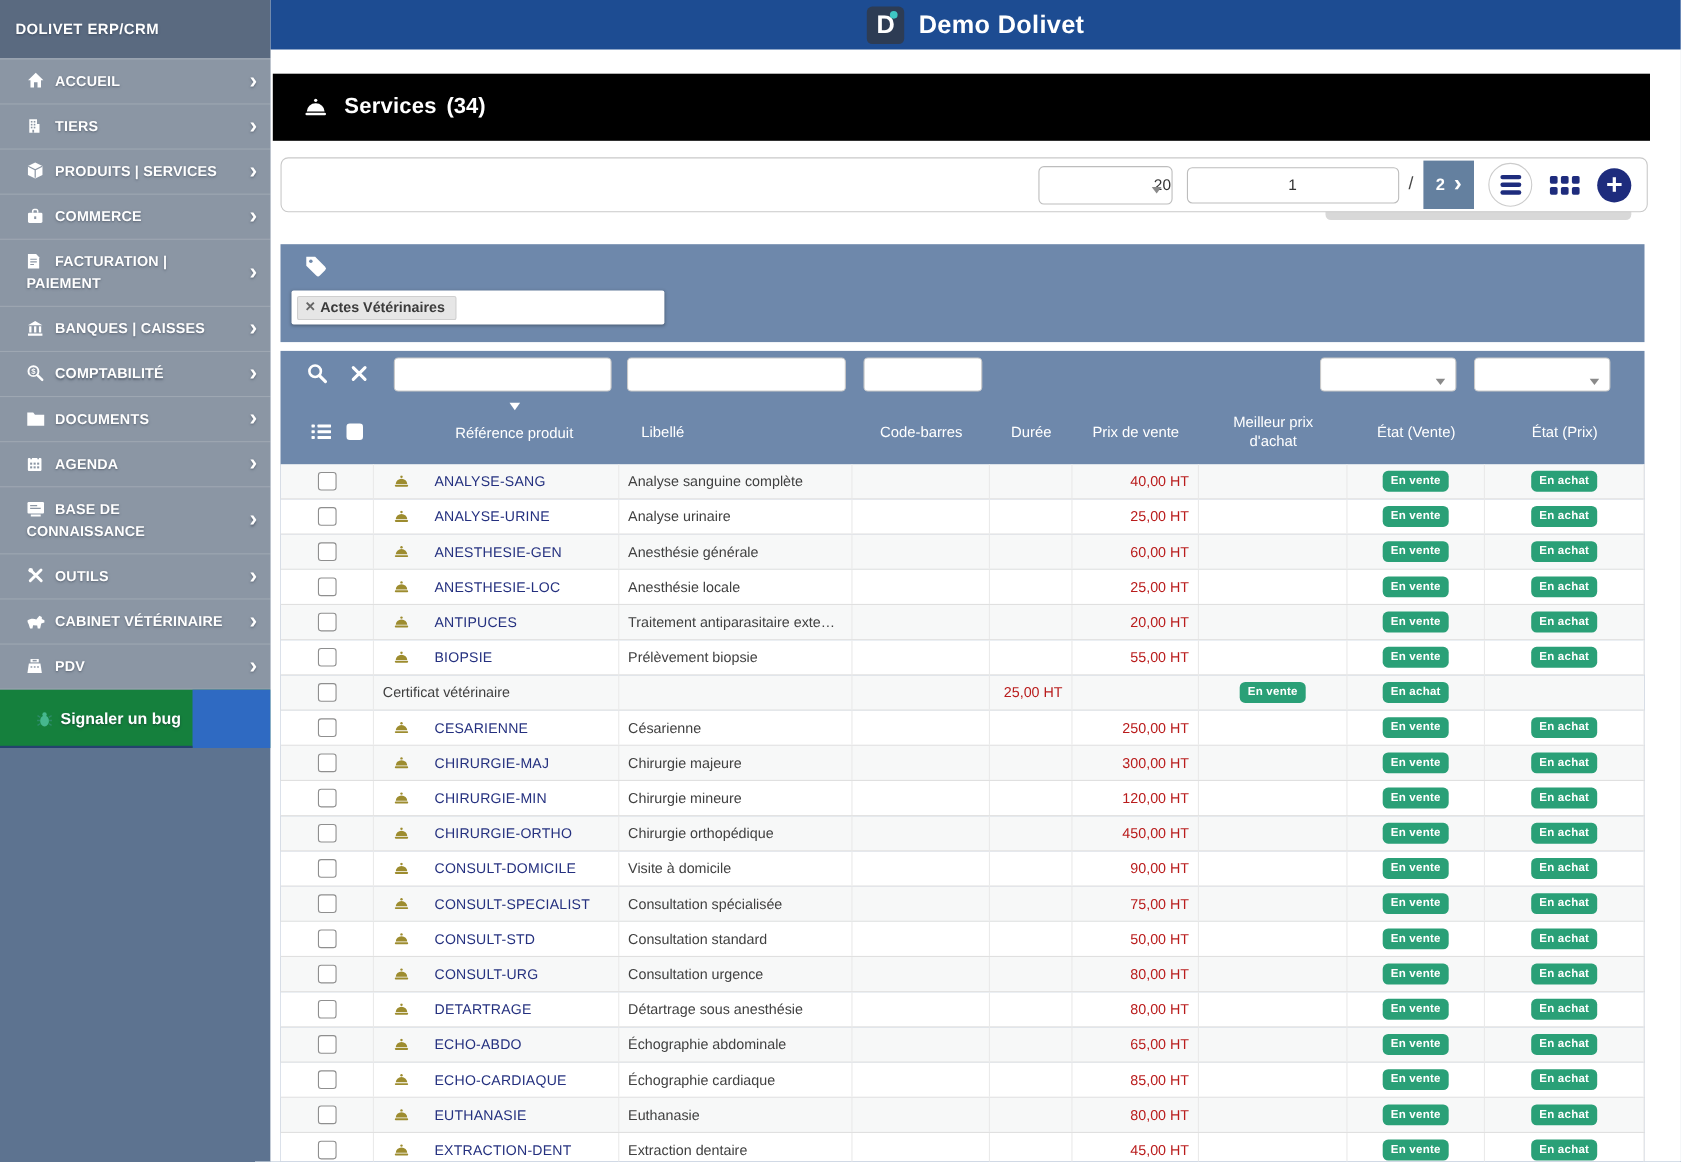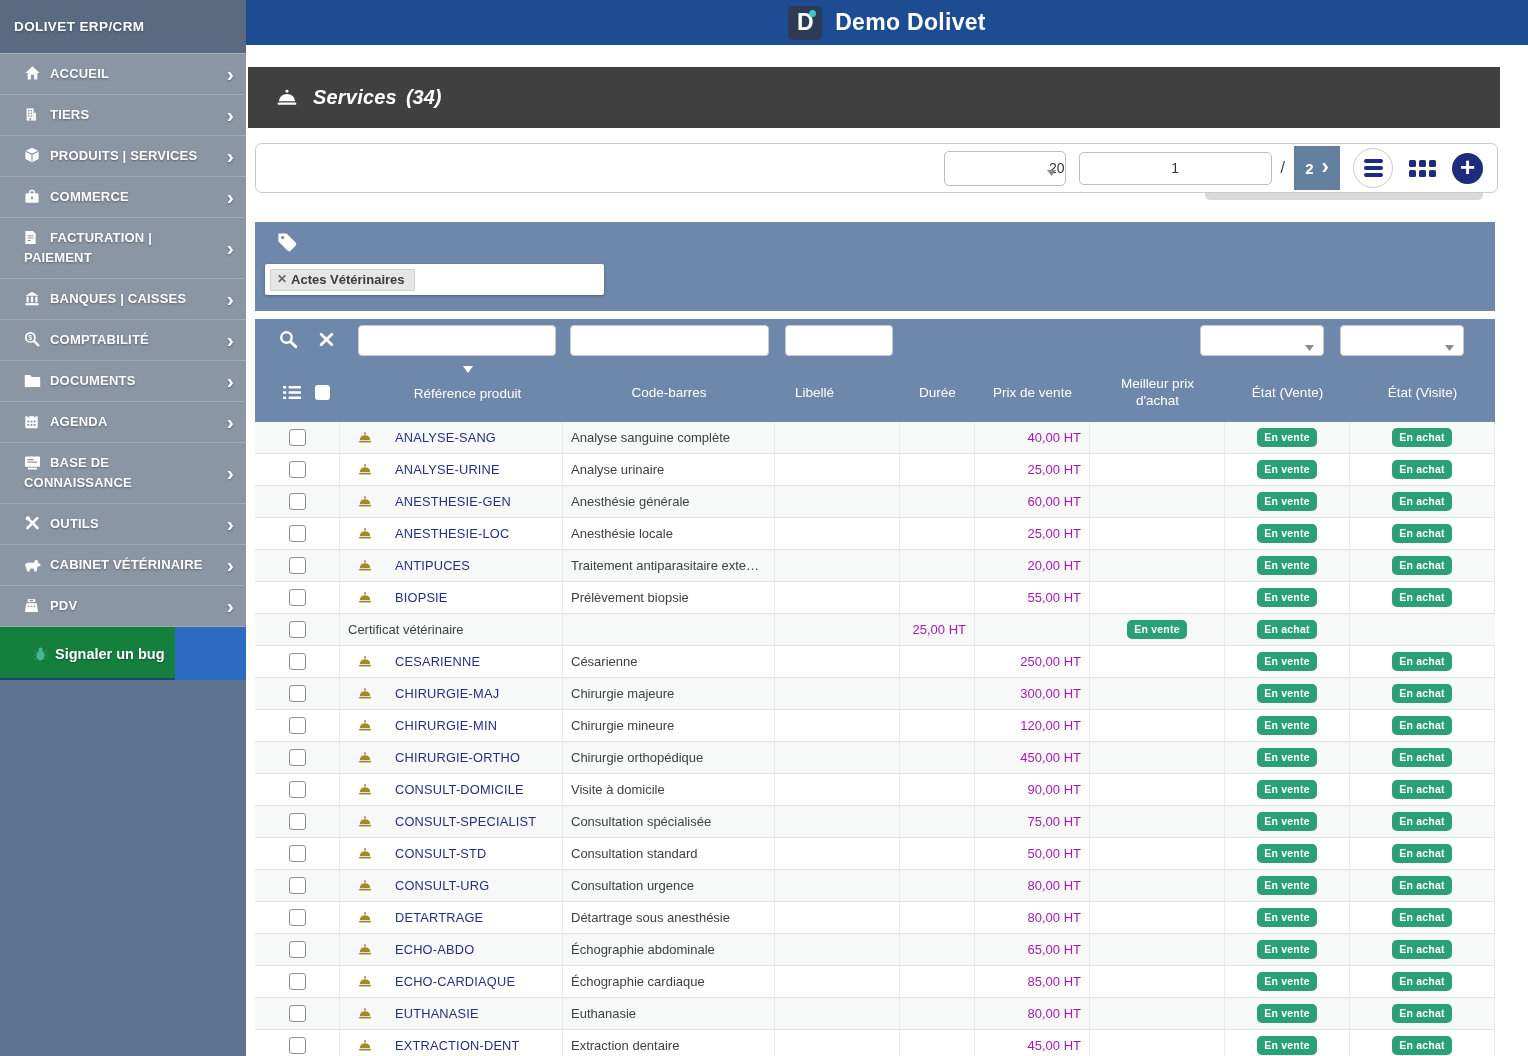--- a/index.html
+++ b/index.html
@@ -23,22 +23,22 @@
   .sb-bug .micon{display:inline-block;width:18px;margin-right:5px;}
   .sb-bug .blue-block{position:absolute;right:0;top:0;width:71px;height:100%;background:#2f6ac2;}
   .sb-bug .underline{position:absolute;left:0;bottom:0;width:175px;height:2px;background:#24426e;}
   
   .main{position:absolute;left:246px;top:0;width:1282px;height:1056px;background:#fff;}
   .navbar{height:45px;background:#1d4c92;display:flex;align-items:center;justify-content:center;gap:13px;}
   .logo{width:34px;height:34px;background:#2d3c54;border-radius:5px;position:relative;
         display:flex;align-items:center;justify-content:center;color:#fff;font-weight:bold;font-size:23px;}
   .logo .dot{position:absolute;top:4px;right:6px;width:7px;height:7px;border-radius:50%;background:#3ec6c4;}
   .nav-title{color:#fff;font-weight:bold;font-size:23px;letter-spacing:.3px;}
-  .titlebar{position:absolute;left:2px;top:67px;width:1252px;height:61px;background:#404040;
-            display:flex;align-items:center;padding-left:28px;box-sizing:border-box;font-style:italic;}
+  .titlebar{position:absolute;left:2px;top:67px;width:1252px;height:61px;background:#000000;
+            display:flex;align-items:center;padding-left:28px;box-sizing:border-box;}
   .titlebar .ptitle{color:#fff;font-size:20px;font-weight:bold;margin-left:15px;letter-spacing:.2px;}
   .titlebar .pcount{color:#fff;font-size:20px;font-weight:bold;margin-left:9px;}
   
   .toolbar{position:absolute;left:9px;top:143px;width:1243px;height:50px;background:#fff;
            border:1px solid #c9c9c9;border-radius:7px;box-sizing:border-box;display:flex;
            align-items:center;justify-content:flex-end;gap:13px;padding-right:14px;z-index:2;}
   .shadowbar{position:absolute;left:959px;top:189px;width:278px;height:11px;background:#d8d8d8;
              border-radius:0 0 5px 5px;z-index:1;}
   .psize{width:120px;height:33px;border:1px solid #bdbdbd;border-radius:5px;position:relative;
          display:flex;align-items:center;justify-content:flex-end;font-size:14px;color:#333;cursor:pointer;}
@@ -84,21 +84,21 @@
   .hchk{width:15px;height:15px;background:#fff;border-radius:3px;cursor:pointer;}
   .rows .row{height:31px;background:#fff;border-bottom:1px solid #e0e0e0;}
   .rows .row:nth-child(odd){background:#f7f8f8;}
   .cell{display:flex;align-items:center;border-right:1px solid #eaeaea;box-sizing:border-box;overflow:hidden;}
   .c1{justify-content:center;}
   .cbox{width:15px;height:15px;border:1px solid #8f8f8f;border-radius:3px;background:#fff;cursor:pointer;}
   .c2{padding-left:18px;gap:23px;}
   .ref{color:#24307f;font-size:12.8px;letter-spacing:.2px;text-decoration:none;cursor:pointer;white-space:nowrap;}
   .c3{padding-left:8px;}
   .lbl{color:#404040;font-size:13px;white-space:nowrap;overflow:hidden;text-overflow:ellipsis;}
-  .c6{justify-content:flex-end;padding-right:8px;color:#a21caf;font-size:13px;}
+  .c6{justify-content:flex-end;padding-right:8px;color:#b91c1c;font-size:13px;}
   .c8,.c9{justify-content:center;}
   .badge{background:#2aa077;color:#fff;font-weight:bold;font-size:10.5px;padding:3px 7px 4px;
          border-radius:5px;letter-spacing:.2px;white-space:nowrap;}
   .micon svg{display:block;}
   .inline-micon{display:inline-flex;align-items:center;}
 </style>
 </head>
 <body>
 
 <div class="sidebar">
@@ -319,40 +319,40 @@
         <span class="hchk"></span>
       </div>
       <div class="hcell hc2">
         <span>
           <svg width="10" height="8" viewBox="0 0 10 8">
               <path d="M0 0h10L5 7z" fill="#fff"></path>
             </svg>
         </span>
         <span>Référence produit</span>
       </div>
+      <div class="hcell hc3">
+          <span>Libellé</span>
+        </div>
       <div class="hcell hcenter">
           <span>Code-barres</span>
         </div>
-      <div class="hcell hc3">
-          <span>Libellé</span>
-        </div>
       <div class="hcell hcenter">
           <span>Durée</span>
         </div>
       <div class="hcell hcenter">
           <span>Prix de vente</span>
         </div>
       <div class="hcell hcenter" style="padding:0 14px;">
           <span>Meilleur prix d'achat</span>
         </div>
       <div class="hcell hcenter">
           <span>État (Vente)</span>
         </div>
       <div class="hcell hcenter">
-          <span>État (Visite)</span>
+          <span>État (Prix)</span>
         </div>
     </div>
 
     <div class="rows" id="tbody">
         <div class="row grid9">
           <div class="cell c1">
             <span class="cbox"></span>
           </div>
           <div class="cell c2">
             <span class="micon inline-micon">

